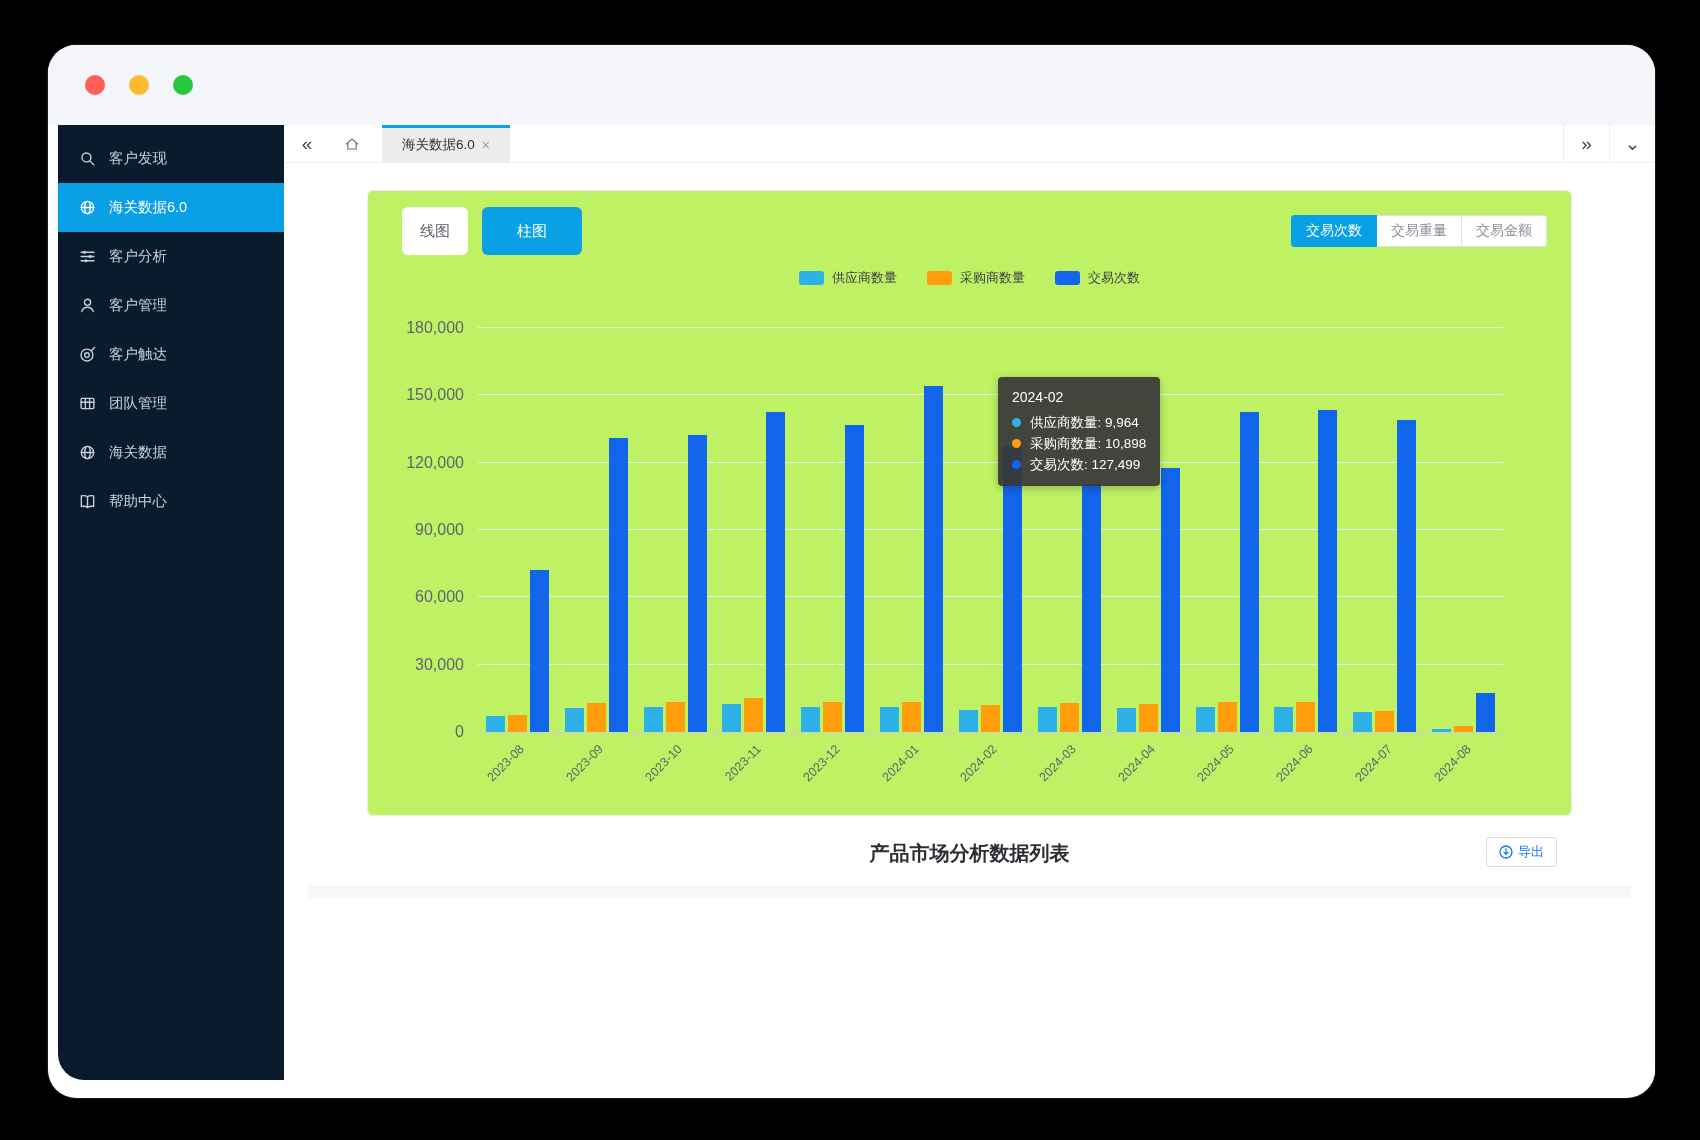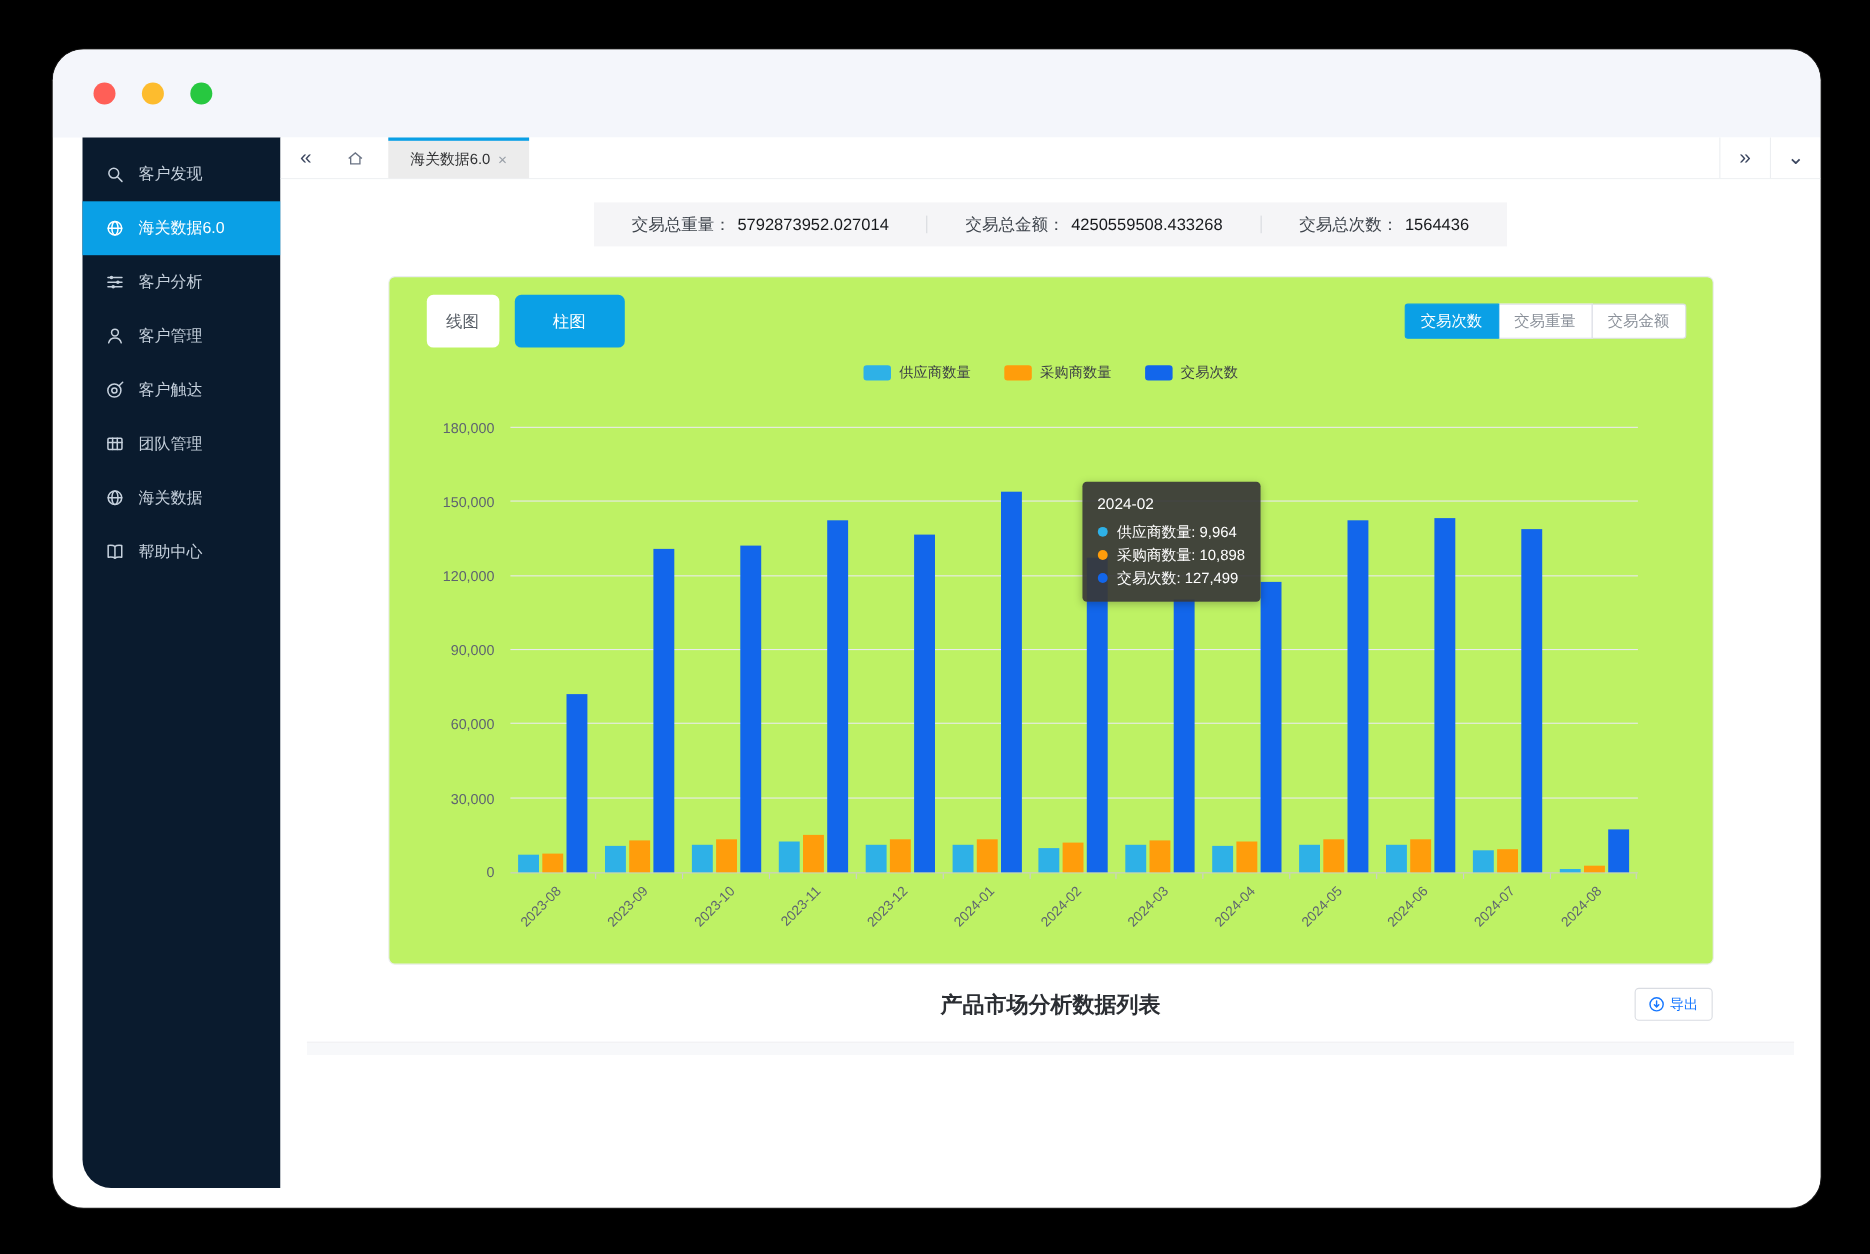--- a/index.html
+++ b/index.html
@@ -5,21 +5,21 @@
   html,body{margin:0;padding:0;background:#000;width:1700px;height:1140px;
     font-family:"Liberation Sans","DejaVu Sans",sans-serif;-webkit-font-smoothing:antialiased;}
   *{box-sizing:border-box;}
   .window{position:absolute;left:48px;top:45px;width:1607px;height:1053px;
     background:#fff;border-radius:28px;overflow:hidden;box-shadow:0 0 0 1px #1a1a1a;}
   .titlebar{height:80px;background:#f4f6fb;display:flex;align-items:center;padding-left:37px;}
   .tl{width:20px;height:20px;border-radius:50%;margin-right:24px;}
   .tl.red{background:#ff5f57;}.tl.yellow{background:#fdbc2e;}.tl.green{background:#27c840;}
   .app{display:flex;height:973px;}
   
-  .sidebar{width:180px;margin-left:27px;margin-bottom:18px;background:#0a1b2e;
+  .sidebar{width:226px;margin-left:10px;margin-bottom:18px;background:#0a1b2e;
     border-radius:0 0 0 26px;padding-top:9px;flex:none;}
   .side-item{height:49px;display:flex;align-items:center;padding-left:21px;
     color:#c6d1dd;font-size:14.5px;cursor:pointer;}
   .side-item.active{background:#0aa0e6;color:#fff;}
   .side-item .sicon{width:17px;height:17px;margin-right:13px;display:inline-flex;}
   .side-item svg{width:17px;height:17px;fill:none;stroke:currentColor;stroke-width:1.3;stroke-linecap:round;stroke-linejoin:round;}
   
   .main{flex:1;display:flex;flex-direction:column;padding-bottom:14px;min-width:0;}
   .tabbar{height:38px;background:#fff;border-bottom:1px solid #eceef1;display:flex;align-items:stretch;color:#47506b;}
   .tb-btn{width:46px;display:flex;align-items:center;justify-content:center;font-size:19px;cursor:pointer;color:#3c4760;}
@@ -51,21 +51,21 @@
   .mtab:first-child{border-radius:3px 0 0 3px;margin-left:0;}
   .mtab:last-child{border-radius:0 3px 3px 0;}
   .mtab.active{background:#0aa0e6;border-color:#0aa0e6;color:#fff;position:relative;z-index:1;}
   .legend{display:flex;justify-content:center;margin-top:12px;gap:30px;}
   .leg-item{display:flex;align-items:center;gap:8px;font-size:13px;color:#3b3f45;cursor:pointer;}
   .leg-marker{width:25px;height:14px;border-radius:3px;}
   
   .plot{position:relative;margin:42px 48px 0 90px;height:404px;border-bottom:1px solid #ccc;}
   .grid-line{position:absolute;left:0;right:0;height:1px;background:#e8eaec;}
   .ytick{position:absolute;right:calc(100% + 14px);transform:translateY(50%);
-    font-size:13px;color:#5e6470;white-space:nowrap;}
+    font-size:16px;color:#5e6470;white-space:nowrap;}
   .groups{position:absolute;left:0;right:0;top:0;bottom:0;display:flex;align-items:flex-end;}
   .group{flex:1;display:flex;justify-content:center;align-items:flex-end;gap:3px;}
   .bar{width:19px;}
   .xlabels{display:flex;margin:0 48px 0 90px;height:72px;}
   .xcell{flex:1;position:relative;}
   .xcell::after{content:"";position:absolute;right:0;top:0;height:5px;border-right:1px solid #ccc;}
   .xcell span{position:absolute;top:9px;left:50%;transform:translateX(-100%) rotate(-45deg);
     transform-origin:100% 0;white-space:nowrap;font-size:12.5px;color:#5e6470;}
   
   .tooltip{position:absolute;left:520px;top:48px;z-index:6;background:rgba(56,56,56,0.93);
@@ -192,36 +192,20 @@
         <div class="tab">
           <span>海关数据6.0</span>
           <span class="tab-close">×</span>
         </div>
         <div class="tb-right">
           <div class="tb-btn tb-sep">»</div>
           <div class="tb-btn tb-sep">⌄</div>
         </div>
       </div>
       <div class="content">
-        <div class="stats" id="stats">
-            <div class="stat">
-              <span class="lab">交易总重量：</span>
-              <span class="val">5792873952.027014</span>
-            </div>
-            <span class="stat-sep"></span>
-            <div class="stat">
-              <span class="lab">交易总金额：</span>
-              <span class="val">4250559508.433268</span>
-            </div>
-            <span class="stat-sep"></span>
-            <div class="stat">
-              <span class="lab">交易总次数：</span>
-              <span class="val">1564436</span>
-            </div>
-          </div>
         <div class="card">
           <div class="controls">
             <div id="type-tabs" style="display:flex;align-items:center;padding-left:14px;gap:14px;">
                 <button class="ctab">线图</button>
                 <button class="ctab active">柱图</button>
               </div>
             <div class="metric-group" id="metric-tabs">
                 <button class="mtab active">交易次数</button>
                 <button class="mtab">交易重量</button>
                 <button class="mtab">交易金额</button>

